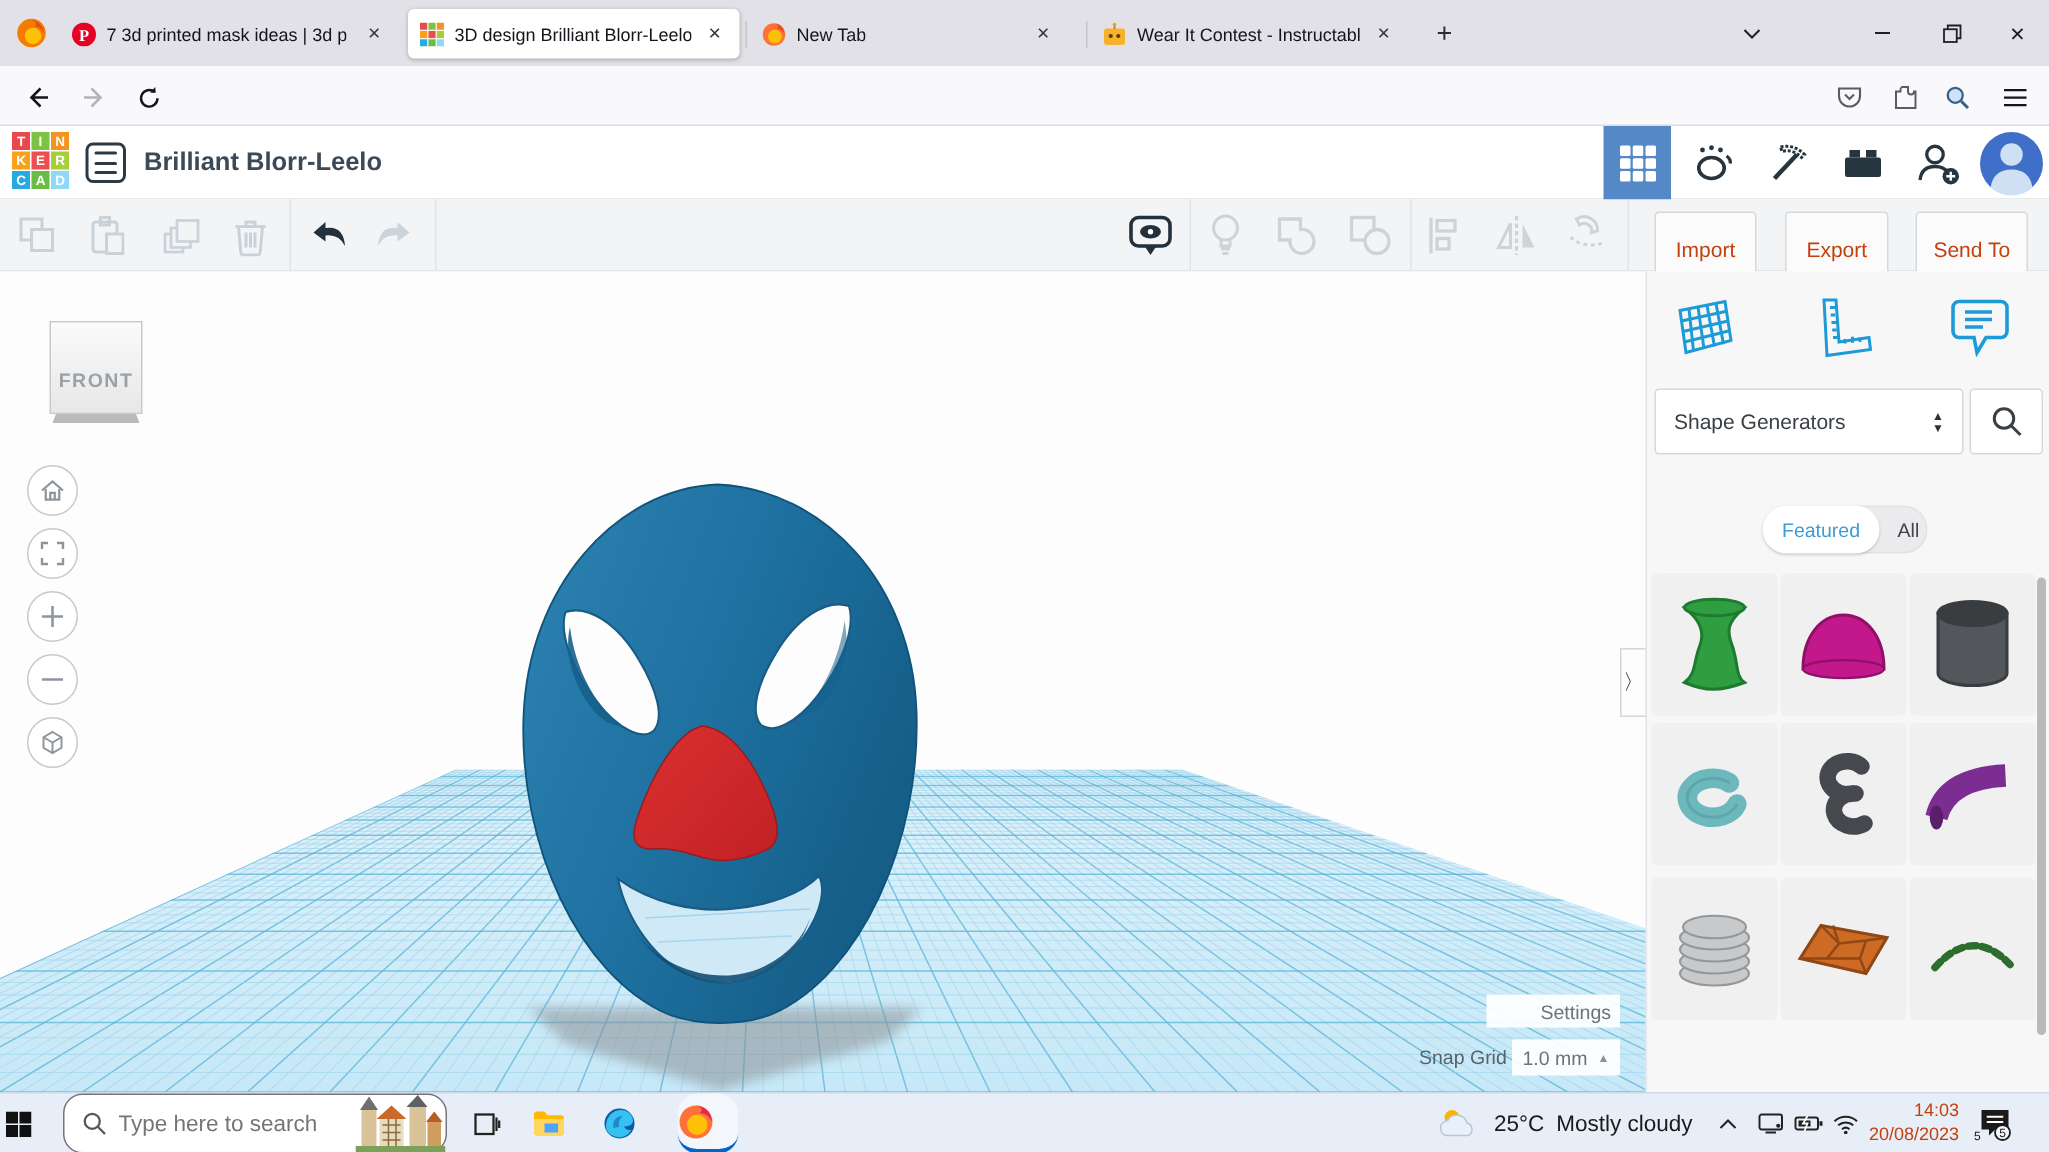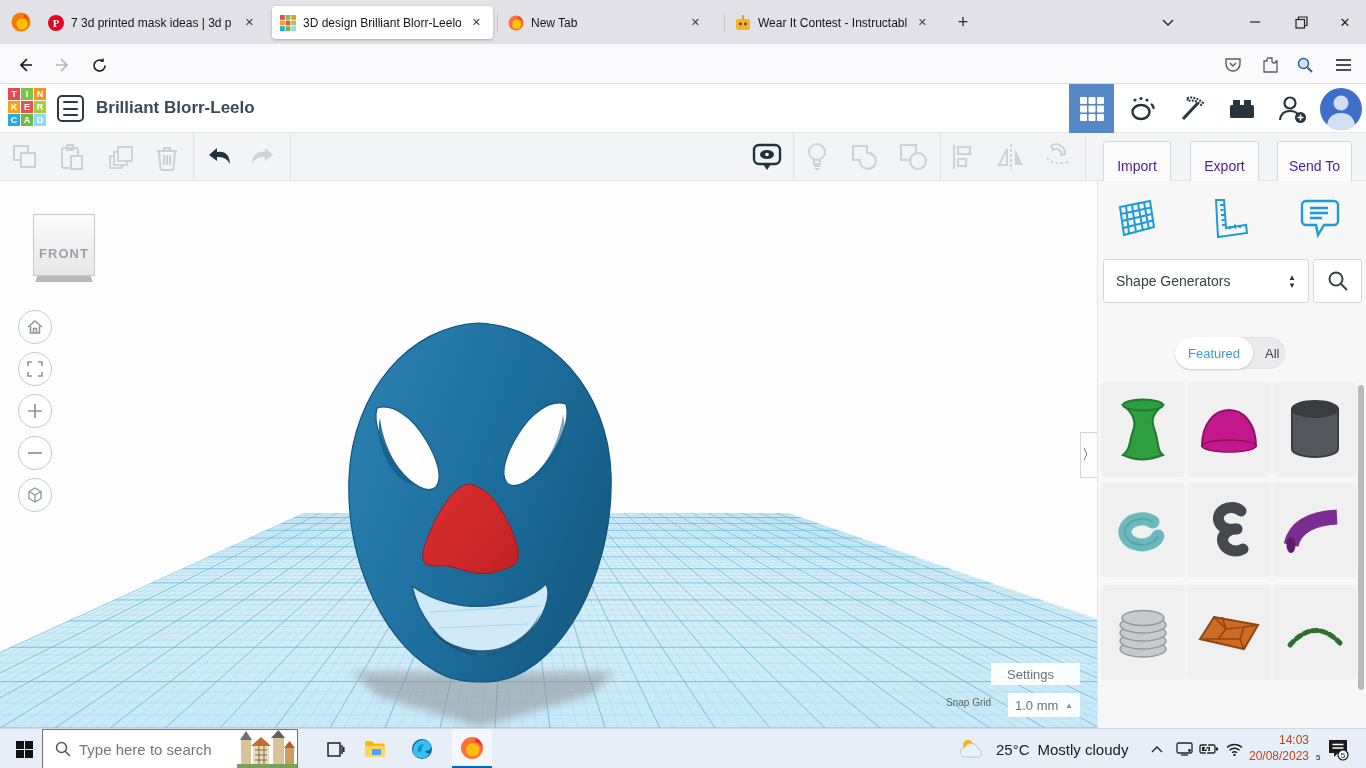--- a/index.html
+++ b/index.html
@@ -33,57 +33,57 @@
   .tc-menu { position:absolute; left:57px; top:11px; width:27px; height:27px; border:2px solid #2b3a45; border-radius:5px; padding:4px 4px; display:flex; flex-direction:column; justify-content:space-between; }
   .tc-menu i { display:block; height:2px; background:#2b3a45; border-radius:1px; }
   .tc-title { position:absolute; left:96px; top:14px; font-size:17px; font-weight:bold; color:#3b4a56; }
   .hdr-tile { position:absolute; top:0; width:45px; height:49px; display:flex; align-items:center; justify-content:center; }
   .hdr-tile.active { background:var(--c-header_active_tile,#5588c7); }
 
   
   .tc-toolbar { position:absolute; left:0; top:133px; width:1366px; height:48px; background:#f3f4f6; border-bottom:1px solid #e3e5e7; }
   .tb-ic { position:absolute; top:9px; width:30px; height:30px; display:flex; align-items:center; justify-content:center; }
   .tb-sep { position:absolute; top:0; width:1px; height:48px; background:#e0e2e4; }
-  .tb-btn { position:absolute; top:8px; height:49px; background:#fbfbfc; border:1px solid #d6d9dc; border-radius:3px; font-size:14px; color:#4c1d95; display:flex; align-items:center; justify-content:center; }
+  .tb-btn { position:absolute; top:8px; height:49px; background:#fbfbfc; border:1px solid #d6d9dc; border-radius:3px; font-size:14px; color:#c2410c; display:flex; align-items:center; justify-content:center; }
 
   
   .main { position:absolute; left:0; top:181px; width:1366px; height:547px; background:#fdfdfd; }
   #scene { position:absolute; left:0; top:0; }
   .gmin { stroke:#9ad2ea; stroke-width:.7; opacity:.55; }
   .gmaj { stroke:#5eb7db; stroke-width:1; opacity:.78; }
 
   .viewcube { position:absolute; left:33px; top:33px; width:62px; height:68px; }
   .vc-face { position:absolute; left:0; top:0; width:62px; height:62px; background:linear-gradient(#fbfbfb,#e7e7e7); border:1px solid #c9c9c9; color:#9aa2a8; font-weight:bold; font-size:13px; letter-spacing:1px; display:flex; align-items:flex-end; justify-content:center; padding-bottom:14px; }
   .vc-bottom { position:absolute; left:2px; top:62px; width:58px; height:6px; background:#b9babc; clip-path:polygon(4% 0,96% 0,100% 100%,0 100%); }
 
   .orbit-btn { position:absolute; left:18px; width:34px; height:34px; border-radius:50%; background:rgba(255,255,255,.95); border:1px solid #c6cacc; display:flex; align-items:center; justify-content:center; color:#8d959b; }
 
-  .settings-box { position:absolute; left:991px; top:482px; width:89px; height:22px; background:rgba(255,255,255,.92); color:#6b7378; font-size:13px; display:flex; align-items:center; justify-content:flex-end; padding-right:26px; }
-  .snapgrid-label { position:absolute; left:946px; top:516px; color:#57636b; font-size:10px; }
+  .settings-box { position:absolute; left:991px; top:482px; width:89px; height:22px; background:rgba(255,255,255,.92); color:#6b7378; font-size:13px; display:flex; align-items:center; justify-content:flex-end; padding-right:6px; }
+  .snapgrid-label { position:absolute; left:946px; top:516px; color:#57636b; font-size:13px; }
   .snapgrid-value { position:absolute; left:1008px; top:512px; width:72px; height:24px; background:rgba(255,255,255,.92); color:#6b7378; font-size:13px; display:flex; align-items:center; justify-content:space-between; padding:0 7px; }
   .snapgrid-value .caret { font-size:8px; color:#8a9299; }
 
   .collapse-tab { position:absolute; left:1080px; top:251px; width:18px; height:46px; background:#fdfdfd; border:1px solid #d5d5d7; display:flex; align-items:center; justify-content:center; font-size:14px; color:#232323; }
 
   
   .panel { position:absolute; left:1097px; top:0; width:269px; height:547px; background:#f7f7f8; border-left:1px solid #e4e4e6; }
   .panel-ic { position:absolute; top:14px; width:46px; height:46px; }
   .sel-box { position:absolute; left:5px; top:78px; width:206px; height:44px; background:#fff; border:1px solid #d8d8da; border-radius:3px; display:flex; align-items:center; justify-content:space-between; padding:0 12px; font-size:14px; color:#3b4045; }
   .updown { display:flex; flex-direction:column; gap:1px; font-size:8px; color:#2e3236; line-height:7px; }
   .search-btn { position:absolute; left:215px; top:78px; width:49px; height:44px; background:#fff; border:1px solid #d8d8da; border-radius:3px; display:flex; align-items:center; justify-content:center; }
   .seg { position:absolute; left:77px; top:156px; width:110px; height:32px; background:#ebebed; border-radius:16px; display:flex; align-items:center; box-shadow:inset 0 0 0 1px #e2e2e4; }
   .seg .on { height:32px; padding:0 13px; background:#fff; border-radius:16px; color:#3d9bd5; font-size:13px; display:flex; align-items:center; box-shadow:0 1px 2px rgba(0,0,0,.18); }
   .seg .off { padding:0 12px; color:#404348; font-size:13px; }
   .card { position:absolute; width:84px; height:95px; background:#f0f0f1; border-radius:4px; display:flex; align-items:center; justify-content:center; }
   .vscroll { position:absolute; left:260px; top:204px; width:6px; height:305px; background:#b9b9bc; border-radius:3px; }
   .more-btn { position:absolute; left:71px; top:506px; width:120px; height:37px; background:var(--c-more_shapes_button,#4178c0); border-radius:19px; color:#fff; font-size:15px; display:flex; align-items:center; justify-content:center; }
 
   
   .taskbar { position:absolute; left:0; top:728px; width:1366px; height:40px; background:var(--c-taskbar_bg,#e7eef7); border-top:1px solid #cfdae8; display:block; }
-  .tk { position:absolute; top:0; height:40px; display:flex; align-items:center; justify-content:center; }
+  .tk { position:absolute; top:0; height:40px; display:flex; align-items:center; justify-content:space-between;border-radius:13px; }
   .tk-search { left:42px; width:256px; background:#fff; border:1px solid #75767a; display:flex; align-items:center; gap:8px; padding-left:12px; }
   .tk-search input { border:none; outline:none; font-size:15px; color:#444; width:150px; font-family:"Liberation Sans",sans-serif; background:transparent; }
   .tk-btn { width:40px; }
   .tk-ff { background:#f3f7fc; border-bottom:3px solid #0066cc; }
   .tray-text { font-size:15px; color:#1a1a1a; }
   .clock { font-size:12px; color:#c2410c; text-align:right; line-height:1.3; }
 </style>
 </head>
 <body>
 

